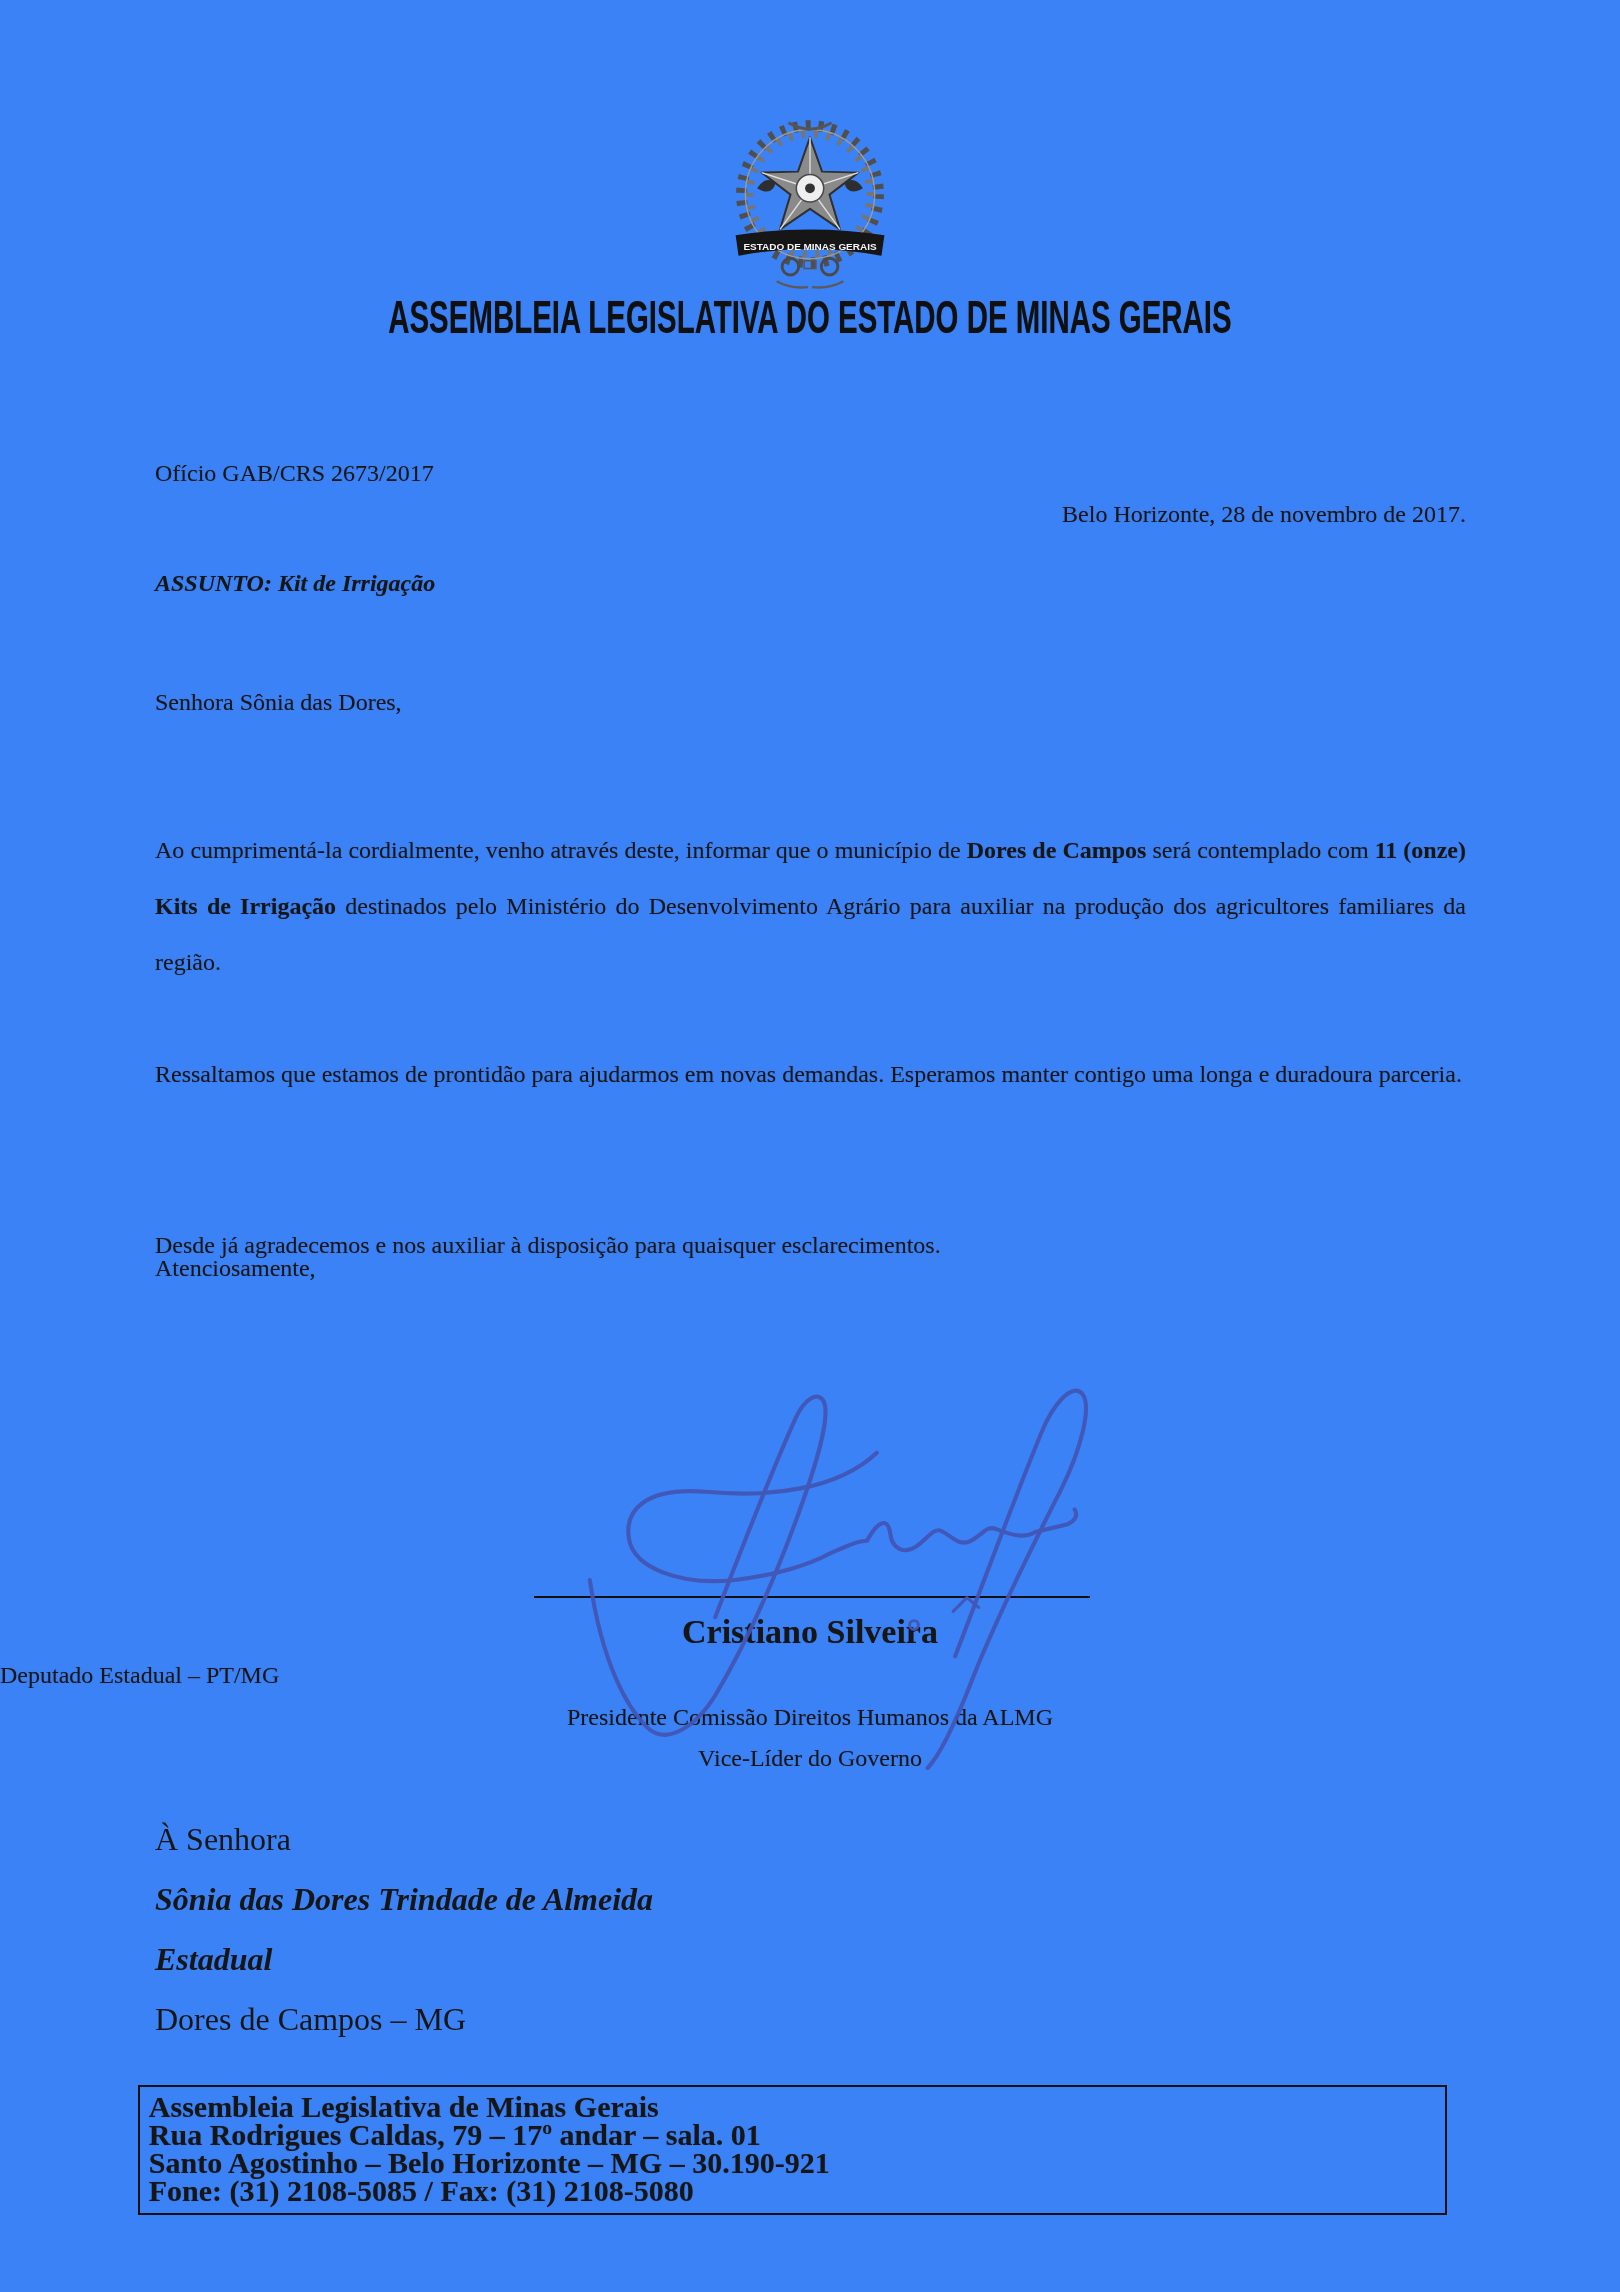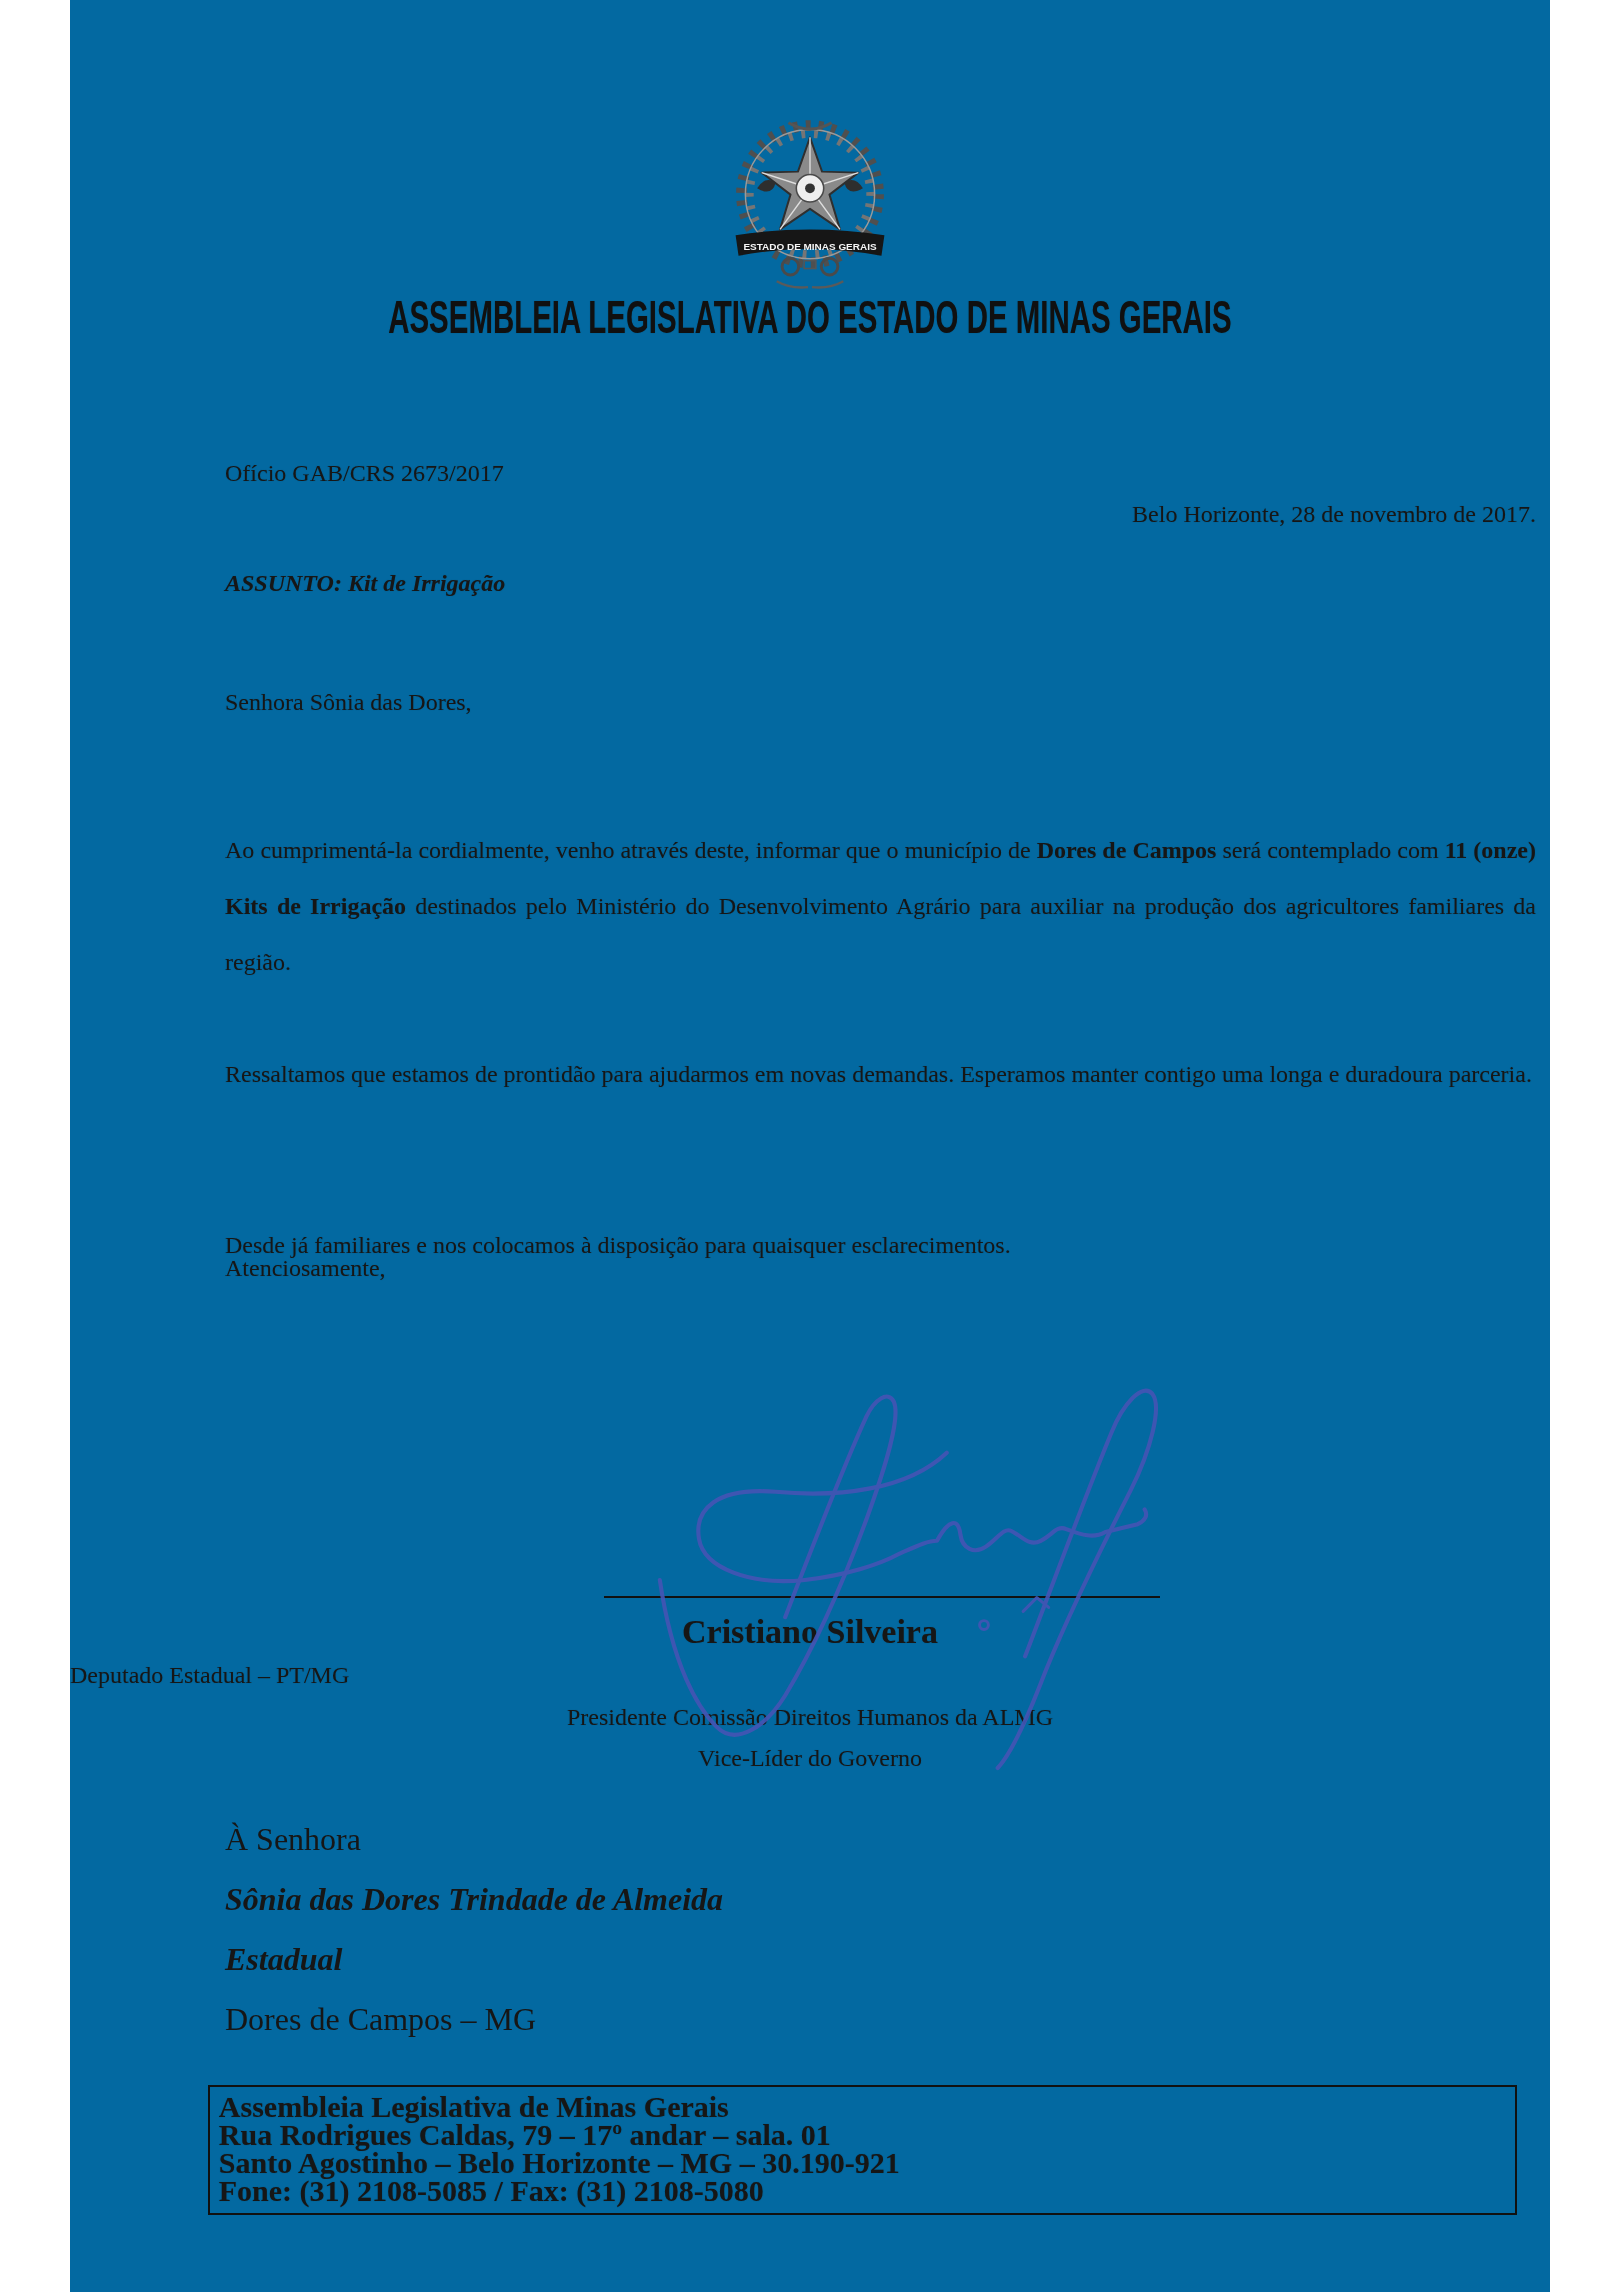--- a/index.html
+++ b/index.html
@@ -1,19 +1,19 @@
 <!DOCTYPE html>
 <html lang="pt"><head>
 <meta charset="utf-8">
 <title>Ofício GAB/CRS 2673/2017</title>
 <style>
   html, body { margin:0; padding:0; background:#ffffff; }
   .page {
-    position:relative; width:1480px; height:2293px; margin:0 auto;
-    background:#0369a1; overflow:hidden;
+    position:relative; width:1620px; height:2293px; margin:0 auto;
+    background:#3b82f6; overflow:hidden;
     font-family:"Liberation Serif", serif; color:#161616;
   }
   .abs { position:absolute; }
   .txt { font-size:24px; line-height:39px; text-shadow:0 0 1px rgba(40,40,40,.28); }
   .bold { font-weight:bold;font-style:italic; }
 
   
   .crest-wrap { left:50%; top:108px; transform:translateX(-50%); }
   .org-title { top:290px; left:0; width:100%; text-align:center; }
   .org-title > span {
@@ -101,21 +101,21 @@
 
   <div class="abs txt ref">Ofício GAB/CRS 2673/2017</div>
   <div class="abs txt date">Belo Horizonte, 28 de novembro de 2017.</div>
   <div class="abs txt subject bold">ASSUNTO: Kit de Irrigação</div>
 
   <div class="abs txt salutation">Senhora Sônia das Dores,</div>
 
   <p class="abs txt para p1"><span>Ao cumprimentá-la cordialmente, venho através deste, informar que o município de </span><b>Dores de Campos</b><span> será contemplado com </span><b>11 (onze) Kits de Irrigação</b><span> destinados pelo Ministério do Desenvolvimento Agrário para auxiliar na produção dos agricultores familiares da região.</span></p>
 
   <p class="abs txt para p2">Ressaltamos que estamos de prontidão para ajudarmos em novas demandas. Esperamos manter contigo uma longa e duradoura parceria.</p>
-  <p class="abs txt para p3">Desde já familiares e nos colocamos à disposição para quaisquer esclarecimentos.</p>
+  <p class="abs txt para p3">Desde já agradecemos e nos auxiliar à disposição para quaisquer esclarecimentos.</p>
   <div class="abs txt closing">Atenciosamente,</div>
 
   <div class="abs sig-line"></div>
   <div class="abs txt sig-name">Cristiano Silveira</div>
   <div class="abs txt sig-role1">Deputado Estadual – PT/MG</div>
   <div class="abs txt sig-role2">Presidente Comissão Direitos Humanos da ALMG</div>
   <div class="abs txt sig-role3">Vice-Líder do Governo</div>
 
   <svg class="abs sig-svg" width="568" height="412" viewBox="0 0 580 420" aria-hidden="true">
     <g fill="none" stroke="#4355b4" stroke-width="4.2" stroke-linecap="round" stroke-linejoin="round" opacity="0.92">

